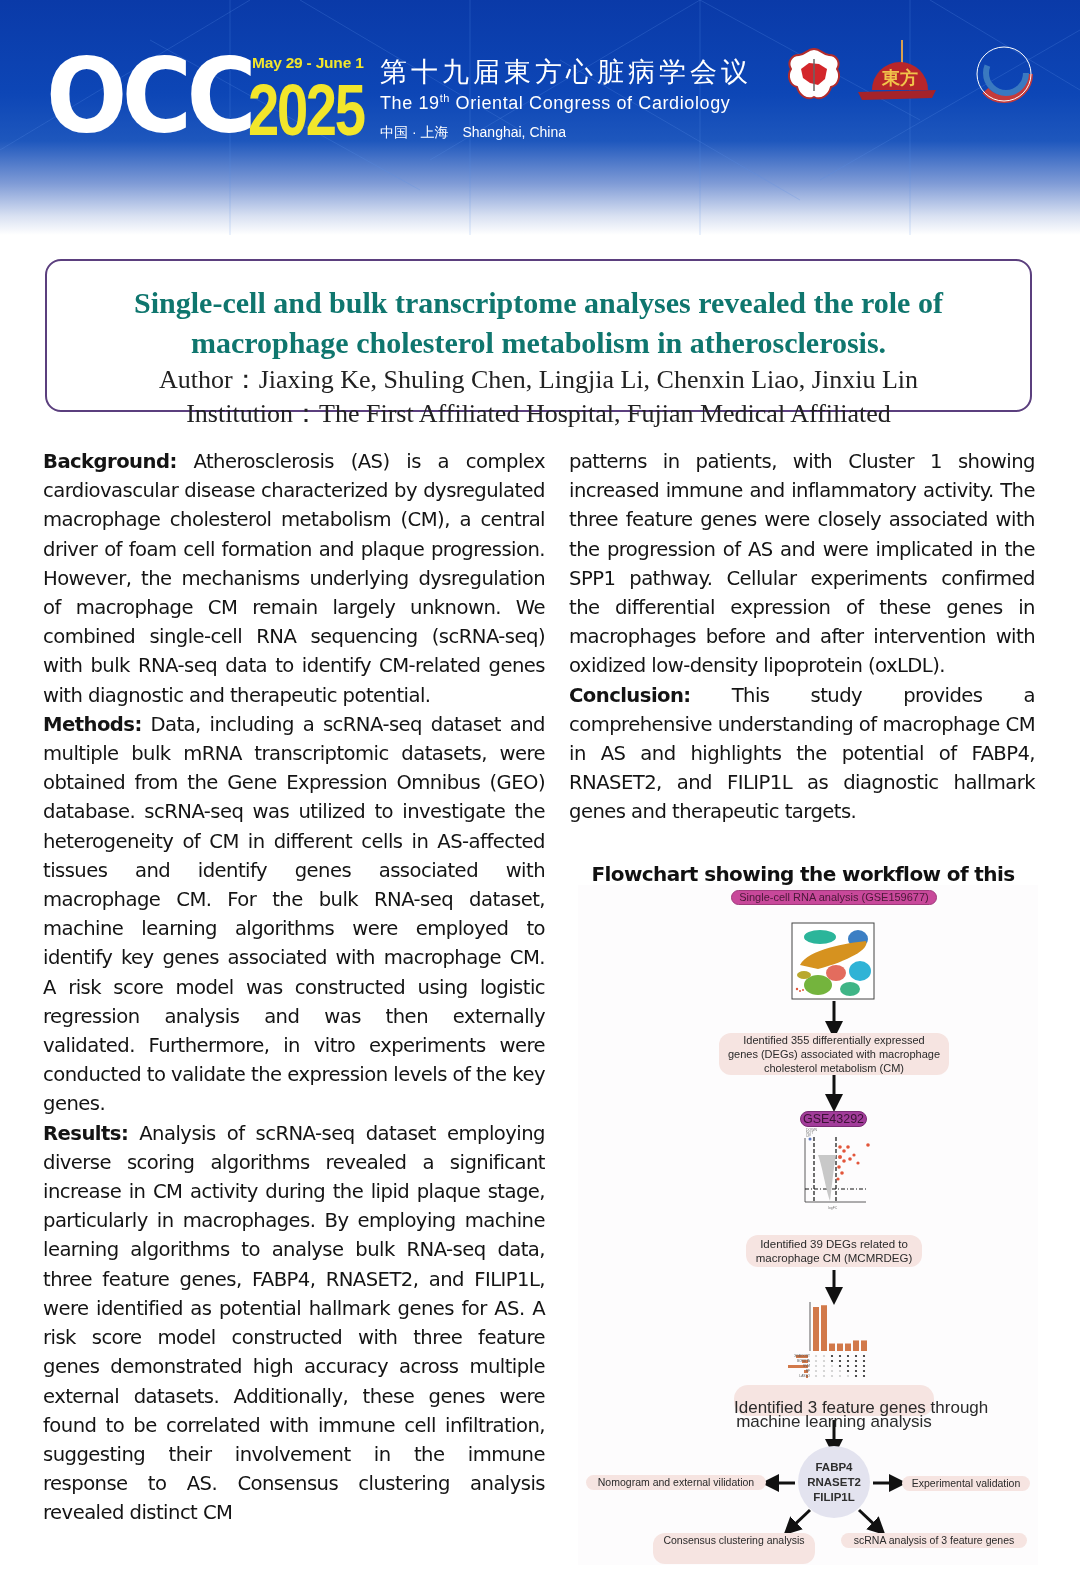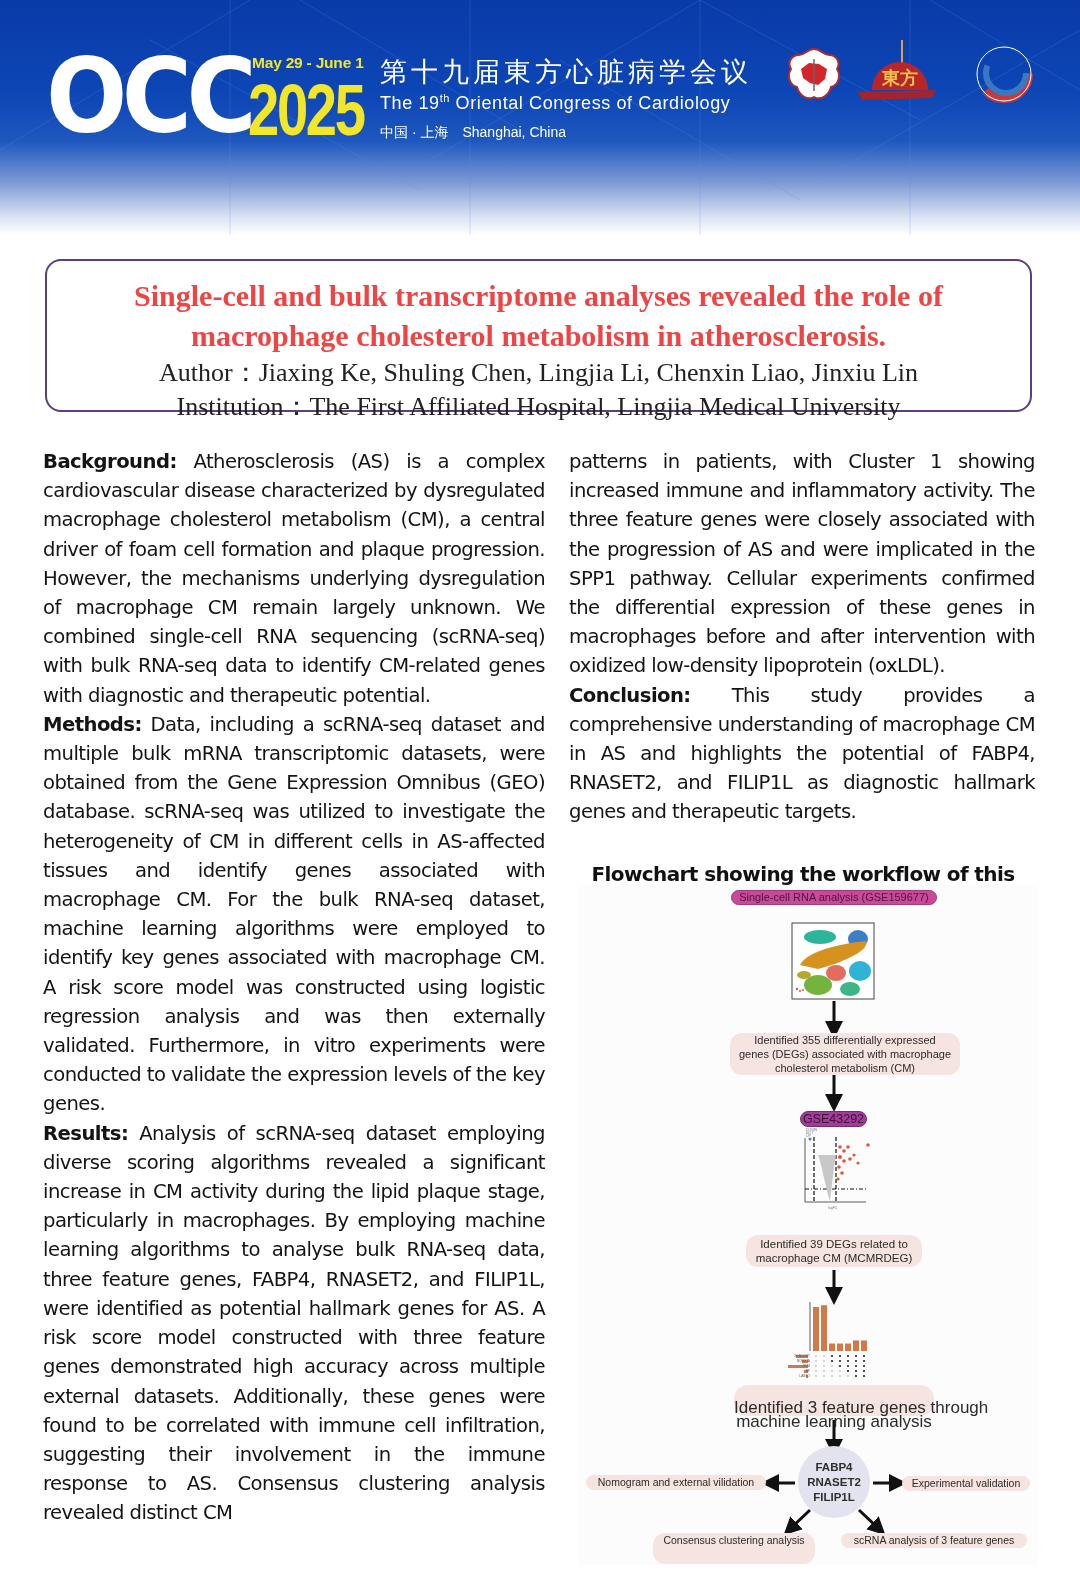--- a/index.html
+++ b/index.html
@@ -40,21 +40,21 @@
   .logo-sma { left: 785px; top: 47px; width: 58px; height: 56px; }
   .logo-df { left: 852px; top: 40px; width: 90px; height: 62px; }
   .logo-occ { left: 975px; top: 45px; width: 58px; height: 58px; }
 
   
   .title-box {
     position: absolute; left: 45px; top: 259px; width: 987px; height: 153px;
     border: 2px solid #5b3f7e; border-radius: 16px; background: #fff;
     text-align: center; font-family: "Liberation Serif", serif;
   }
-  .title-main { font-weight: bold; font-size: 30px; line-height: 40px; margin-top: 15px; color: #ef4444; }
+  .title-main { font-weight: bold; font-size: 30px; line-height: 40px; margin-top: 22px; color: #0f766e; }
   .title-line { font-size: 26px; line-height: 34px; color: #222; }
 
   
   .col {
     position: absolute; font-family: "DejaVu Sans", sans-serif; font-size: 19.6px; line-height: 29.2px;
     text-align: justify; color: #141414; letter-spacing: -0.55px; word-spacing: 0px;
   }
   .col.left { left: 43px; top: 447px; width: 502px; }
   .col.right { left: 569px; top: 447px; width: 466px; }
   .col p { margin: 0; }
@@ -124,21 +124,21 @@
     <circle cx="29" cy="29" r="27" fill="none" stroke="#ffffff" stroke-width="1"></circle>
   </svg>
 </div>
 
 <div class="title-box">
   <div class="title-main">
     <div>Single-cell and bulk transcriptome analyses revealed the role of</div>
     <div>macrophage cholesterol metabolism in atherosclerosis.</div>
   </div>
   <div class="title-line"><span>Author：</span><span>Jiaxing Ke, Shuling Chen, Lingjia Li, Chenxin Liao, Jinxiu Lin</span></div>
-  <div class="title-line"><span>Institution：</span><span>The First Affiliated Hospital, Lingjia Medical University</span></div>
+  <div class="title-line"><span>Institution：</span><span>The First Affiliated Hospital, Fujian Medical Affiliated</span></div>
 </div>
 
 <div class="col left">
   <p><b>Background:</b><span> Atherosclerosis (AS) is a complex cardiovascular disease characterized by dysregulated macrophage cholesterol metabolism (CM), a central driver of foam cell formation and plaque progression. However, the mechanisms underlying dysregulation of macrophage CM remain largely unknown. We combined single-cell RNA sequencing (scRNA-seq) with bulk RNA-seq data to identify CM-related genes with diagnostic and therapeutic potential.</span></p>
   <p><b>Methods:</b><span> Data, including a scRNA-seq dataset and multiple bulk mRNA transcriptomic datasets, were obtained from the Gene Expression Omnibus (GEO) database. scRNA-seq was utilized to investigate the heterogeneity of CM in different cells in AS-affected tissues and identify genes associated with macrophage CM. For the bulk RNA-seq dataset, machine learning algorithms were employed to identify key genes associated with macrophage CM. A risk score model was constructed using logistic regression analysis and was then externally validated. Furthermore, in vitro experiments were conducted to validate the expression levels of the key genes.</span></p>
   <p style="text-align-last: left;"><b>Results:</b><span> Analysis of scRNA-seq dataset employing diverse scoring algorithms revealed a significant increase in CM activity during the lipid plaque stage, particularly in macrophages. By employing machine learning algorithms to analyse bulk RNA-seq data, three feature genes, FABP4, RNASET2, and FILIP1L, were identified as potential hallmark genes for AS. A risk score model constructed with three feature genes demonstrated high accuracy across multiple external datasets. Additionally, these genes were found to be correlated with immune cell infiltration, suggesting their involvement in the immune response to AS. Consensus clustering analysis revealed distinct CM</span></p>
 </div>
 
 <div class="col right">
   <p>patterns in patients, with Cluster 1 showing increased immune and inflammatory activity. The three feature genes were closely associated with the progression of AS and were implicated in the SPP1 pathway. Cellular experiments confirmed the differential expression of these genes in macrophages before and after intervention with oxidized low-density lipoprotein (oxLDL).</p>
@@ -272,21 +272,21 @@
           <text x="232" y="477">BORUTA</text>
           <text x="232" y="482">SVM</text>
           <text x="232" y="487">RF</text>
           <text x="232" y="492">LASSO</text>
         </g>
     </g>
   </svg>
 
   <div class="pill pill-mag" style="left:153px; top:5px; width:206px; height:15px; line-height:13px;">Single-cell RNA analysis (GSE159677)</div>
 
-  <div class="pill pill-pink" style="left:152px; top:148px; width:230px; height:42px; padding-top:0px;">
+  <div class="pill pill-pink" style="left:141px; top:148px; width:230px; height:42px; padding-top:0px;">
     <div>Identified 355 differentially expressed</div>
     <div>genes (DEGs) associated with macrophage</div>
     <div>cholesterol metabolism (CM)</div>
   </div>
 
   <div class="pill pill-purple" style="left:222px; top:226px; width:67px; height:16px; line-height:14px;">GSE43292</div>
 
   <div class="pill pill-pink" style="left:168px; top:350px; width:176px; height:32px; padding-top:2px; font-size:11.5px;">
     <div>Identified 39 DEGs related to</div>
     <div>macrophage CM (MCMRDEG)</div>

